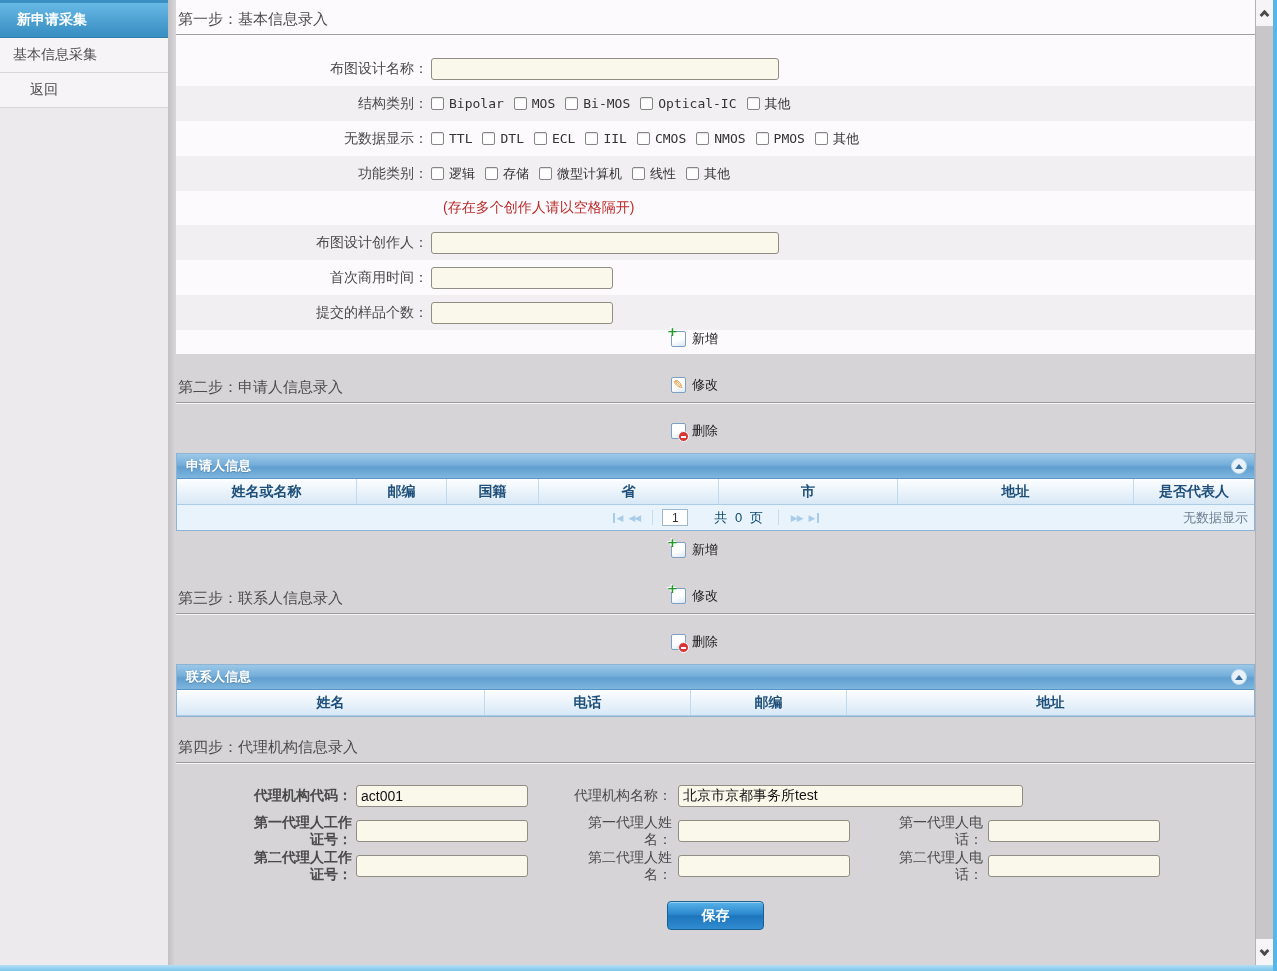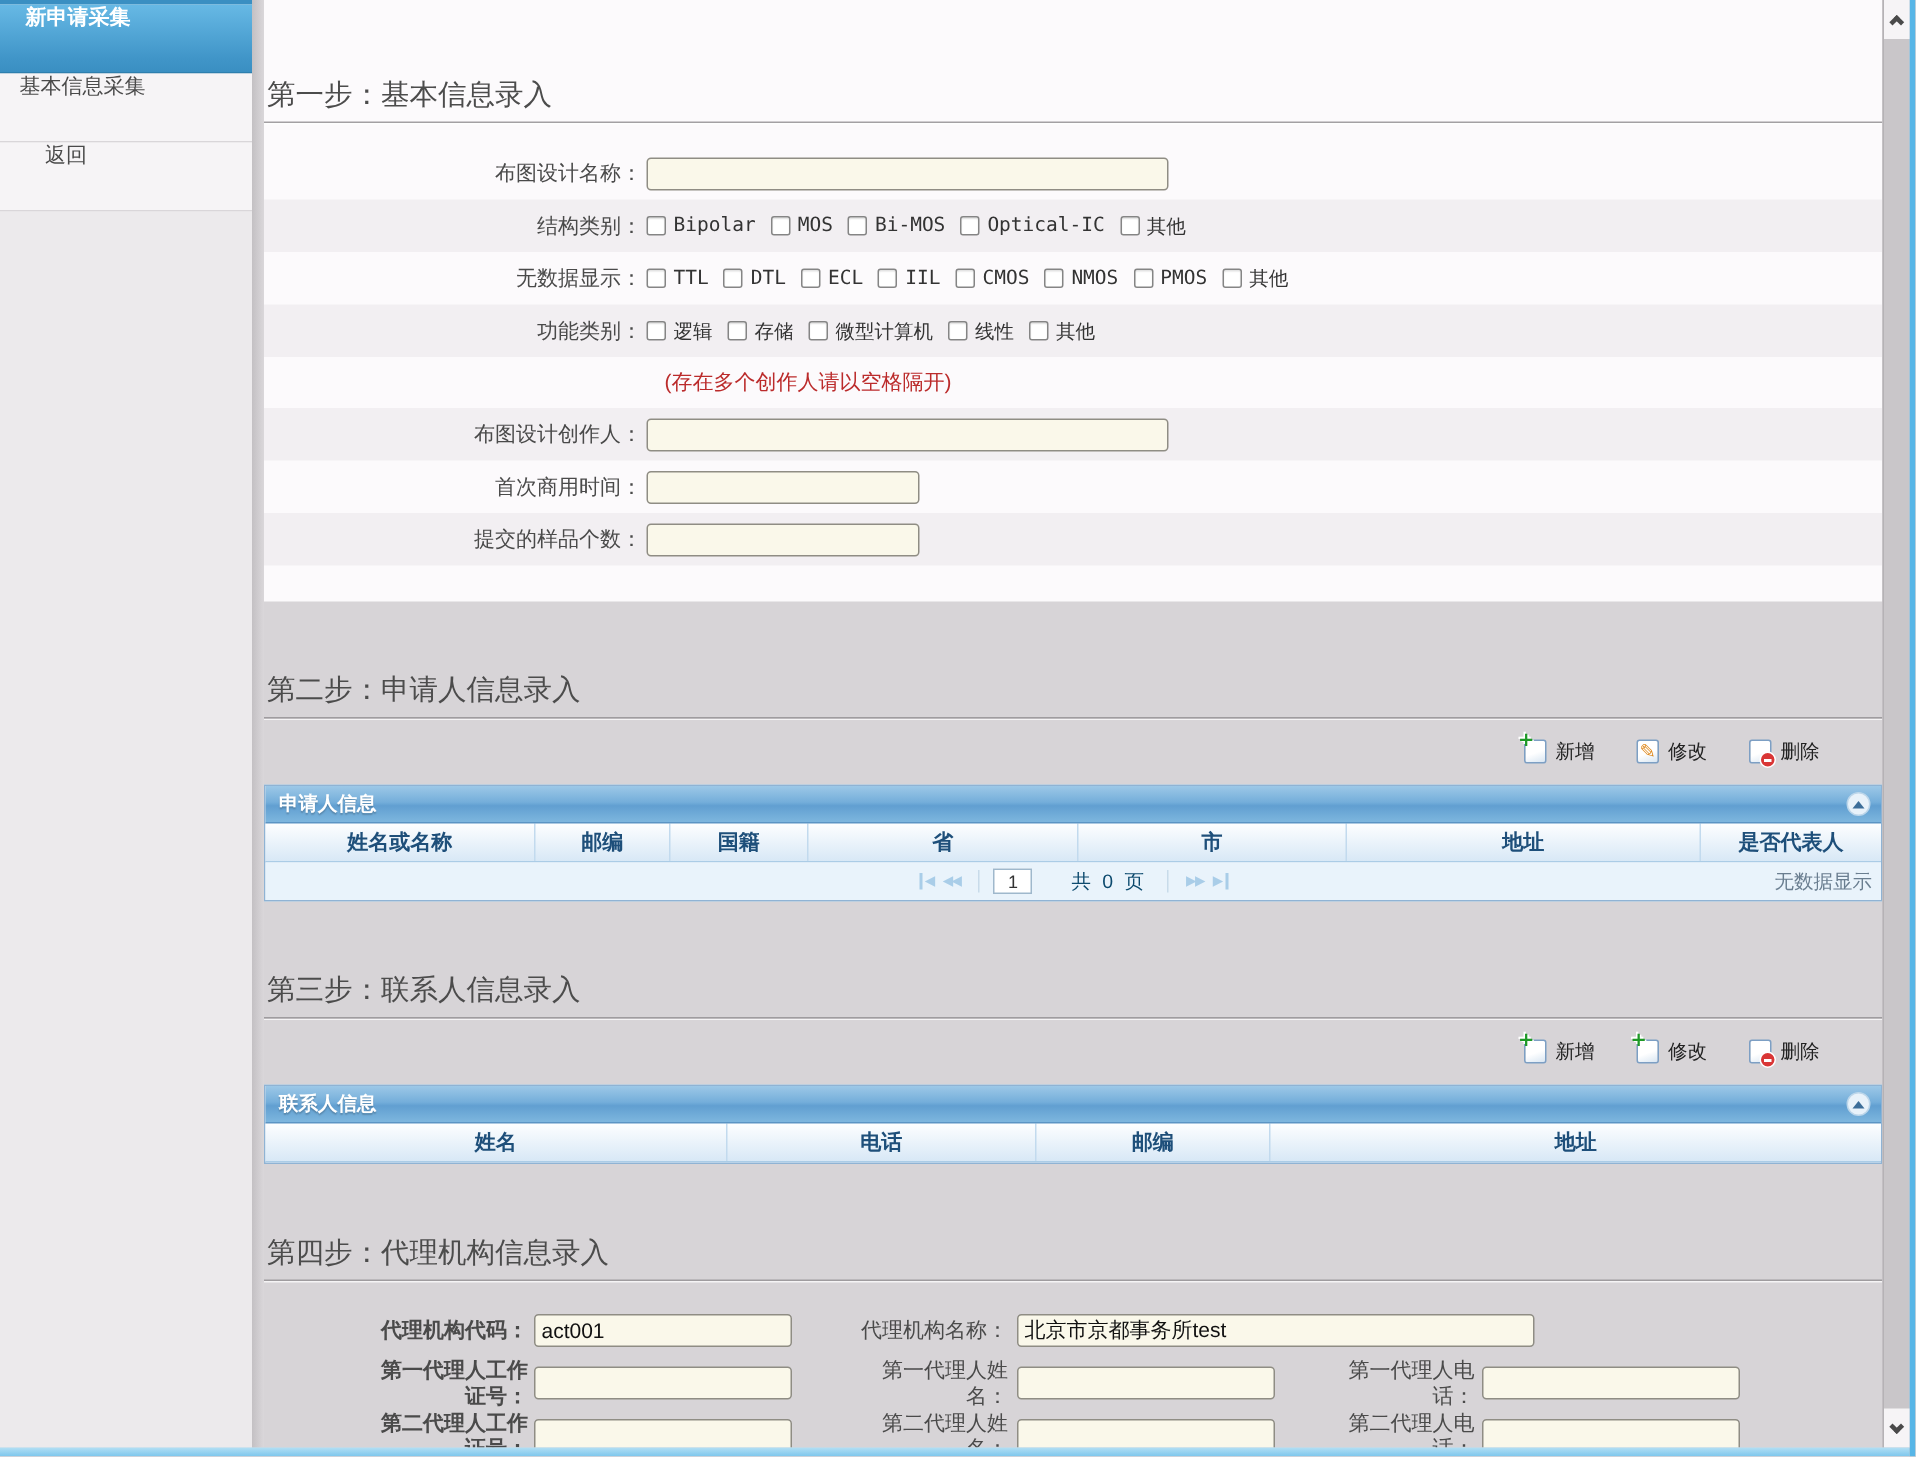--- a/index.html
+++ b/index.html
@@ -7,35 +7,35 @@
   body { font-family:"Liberation Sans","DejaVu Sans",sans-serif; background:#d7d4d7; }
 
   .page { width:1277px; height:971px; display:flex; flex-direction:column;
           border-right:4px solid #57b6e7; overflow:hidden; background:#d7d4d7; }
   .page-body { flex:1; display:flex; min-height:0; }
   .bottom-strip { height:6px; background:linear-gradient(#b3dff4,#7cc6ec); }
 
   
   .sidebar { width:168px; background:#eceaec; border-top:3px solid #3a8fc2;
              display:flex; flex-direction:column; }
-  .side-item { height:46px; display:flex; align-items:flex-start; padding-left:13px;
+  .side-item { height:35px; display:flex; align-items:center; padding-left:13px;
                font-size:14px; color:#4a4a4a; background:#f6f4f6;
                border-bottom:1px solid #d9d6d9; cursor:pointer; }
   .side-item.active { background:linear-gradient(#67b9e5,#4095c8 80%,#3a8fc2);
                       color:#fff; font-weight:bold; padding-left:17px;
                       border-bottom:1px solid #2e7fae; }
   .side-item.indent { padding-left:30px; }
   .side-rest { flex:1; background:#eceaec; }
   .side-gap { width:8px; background:linear-gradient(90deg,#c3c0c3,#dad7da); }
 
   
   .main { width:1079px; display:flex; flex-direction:column; background:#d7d4d7; overflow:hidden; }
 
-  .sec-title { font-size:19px; color:#4c4c4c; padding:6px 0 5px 2px;
-               border-bottom:1px solid #9f9c9f; box-shadow:0 1px 0 rgba(255,255,255,.75);margin-top:40px; }
+  .sec-title { font-size:15px; color:#4c4c4c; padding:6px 0 5px 2px;
+               border-bottom:1px solid #9f9c9f; box-shadow:0 1px 0 rgba(255,255,255,.75); }
 
   
   .section1 { background:#fcfafc; padding-bottom:24px; }
   .section1 .sec-title { padding-top:10px; margin-bottom:16px; border-bottom:1px solid #a3a0a3; }
   .form-row { display:flex; align-items:center; height:35px; }
   .form-rows .form-row:nth-child(even) { background:#f2eff2; }
   .flabel { width:252px; flex:none; text-align:right; font-size:14px; color:#4a4a4a; }
   .fval { display:flex; align-items:center; padding-left:3px; }
   .note-row { height:34px; display:flex; align-items:center; }
   .note-text { margin-left:267px; font-size:14px; color:#bb2b2b; }
@@ -45,21 +45,21 @@
   .w-lg { width:348px; }
   .w-md { width:182px; }
 
   .opt { display:inline-flex; align-items:center; margin-right:10px; font-size:13px;
          color:#333; cursor:pointer; font-family:"DejaVu Sans Mono","Liberation Mono",monospace; }
   .cb { width:13px; height:13px; flex:none; background:#fff; border:1px solid #858585;
         border-radius:2px; margin-right:5px; box-shadow:inset 0 1px 1px rgba(0,0,0,.12); } .gap15 { height:15px; } .gap18 { height:18px; } .gap52 { height:52px; }
 
   
   .toolbar { display:flex; justify-content:flex-end; align-items:center; gap:28px;
-             height:24px; margin:13px 42px 13px 0; }
+             height:24px; margin:13px 42px 13px 0;flex-direction:column; }
   .tbtn { display:inline-flex; align-items:center; gap:6px; font-size:13px; color:#222; cursor:pointer; }
   .ipage { width:15px; height:16px; display:inline-block; position:relative;
            background:linear-gradient(160deg,#ffffff 55%,#d9e6f2); border:1px solid #7d9fc4; border-radius:2px; }
   .ipage.add::after { content:"+"; position:absolute; top:-7px; left:-5px; color:#1f9927;
            font:bold 13px/13px "DejaVu Sans",sans-serif; text-shadow:1px 1px 0 #fff,-1px -1px 0 #fff; }
   .ipage.edit::after { content:"\270E"; position:absolute; top:0; left:1px; color:#e08a1e; font-size:13px; line-height:14px; }
   .ipage.del::after { content:""; position:absolute; right:-4px; bottom:-4px; width:9px; height:9px;
            border-radius:50%; background:#d93535; border:1px solid #fff; }
   .ipage.del::before { content:""; position:absolute; right:-1px; bottom:0; width:5px; height:2px;
            background:#fff; z-index:1; }

